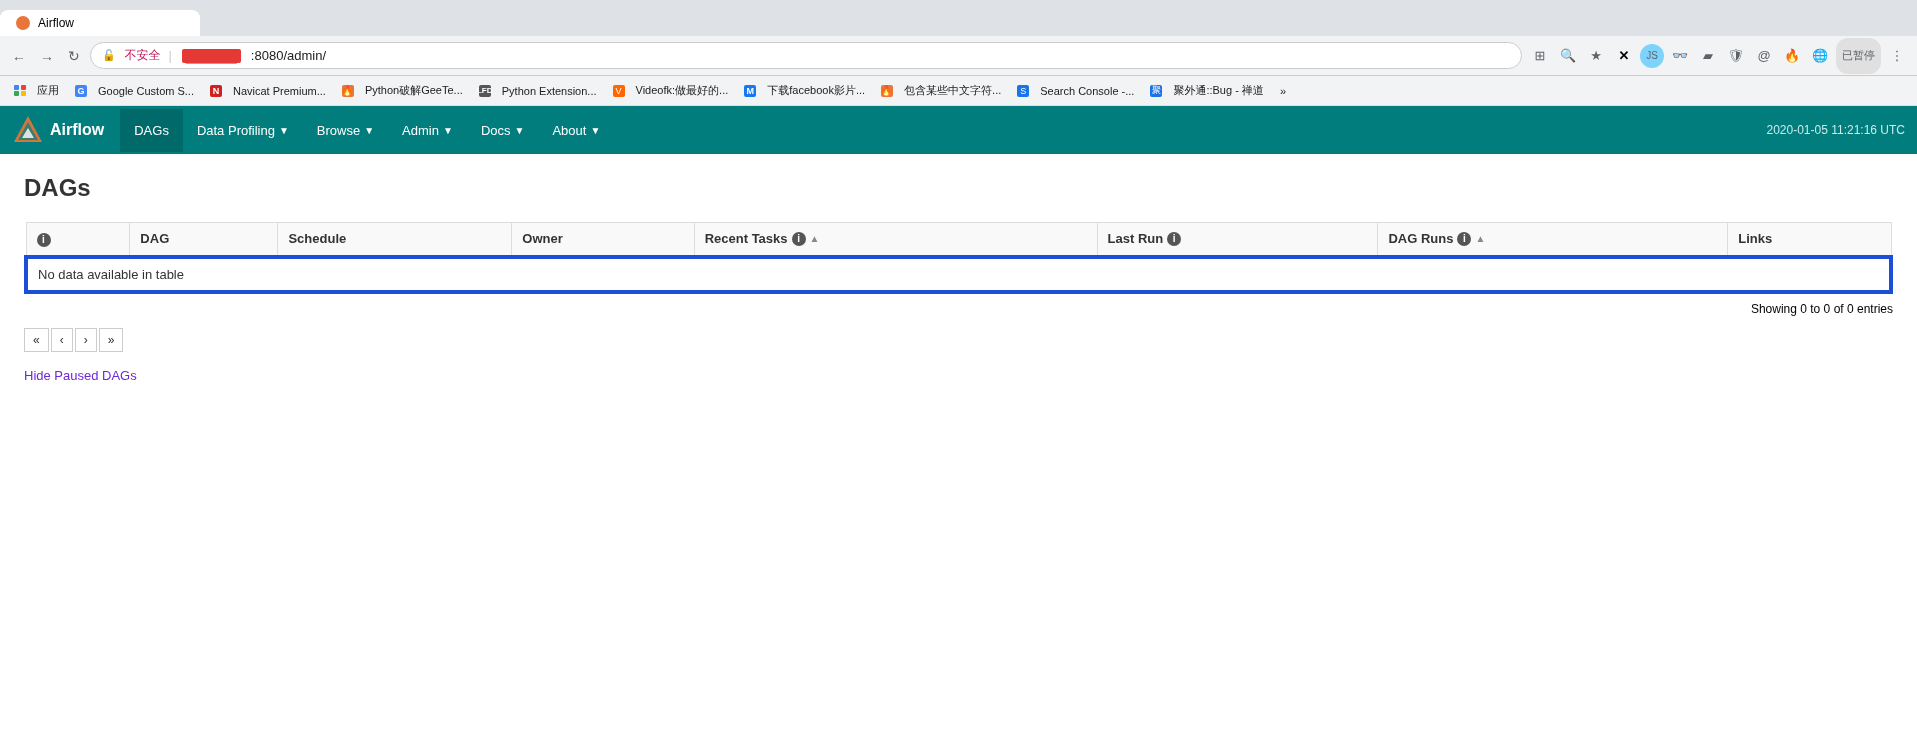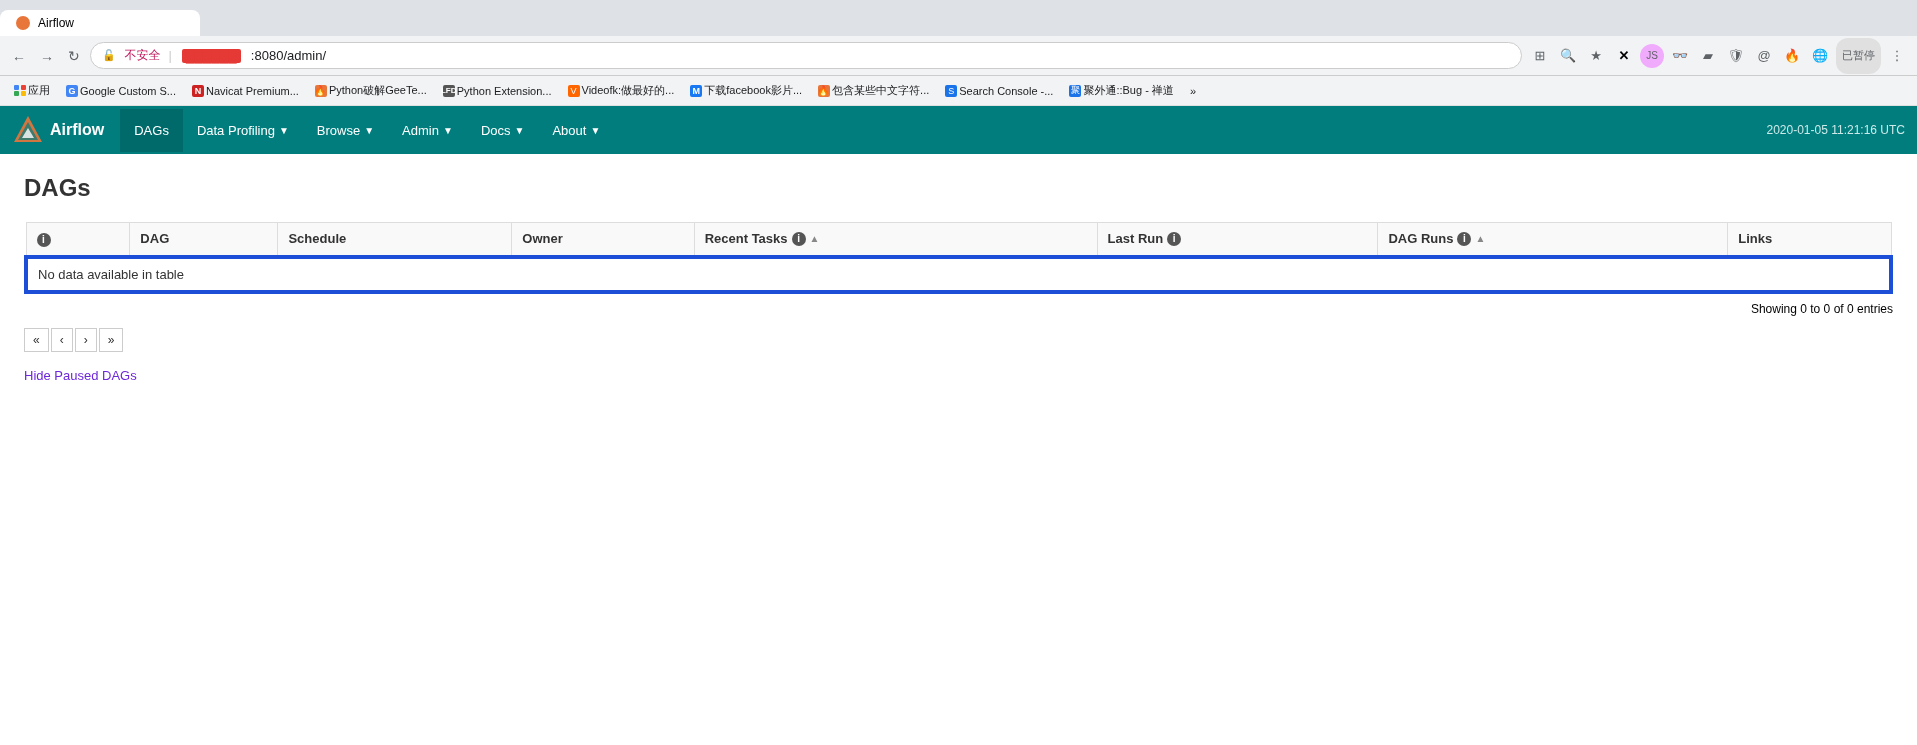--- a/index.html
+++ b/index.html
@@ -14,21 +14,21 @@
     .nav-bar { background: #f1f3f4; display: flex; align-items: center; padding: 4px 8px; gap: 6px; height: 40px; border-bottom: 1px solid #ccc; }
     .nav-btn { background: none; border: none; cursor: pointer; padding: 4px; border-radius: 50%; font-size: 14px; color: #5f6368; }
     .address-bar { flex: 1; display: flex; align-items: center; background: #fff; border: 1px solid #ccc; border-radius: 20px; padding: 4px 12px; gap: 8px; font-size: 13px; color: #202124; }
     .address-bar .lock-icon { color: #e53935; font-size: 11px; }
     .address-redacted { display: inline-block; background: #e53935; color: #e53935; border-radius: 2px; padding: 0 4px; font-size: 12px; margin: 0 2px; }
     .nav-actions { display: flex; gap: 4px; align-items: center; }
     .nav-action-icon { width: 24px; height: 24px; border-radius: 50%; display: flex; align-items: center; justify-content: center; font-size: 13px; color: #5f6368; cursor: pointer; }
 
     
     .bookmarks-bar { background: #f1f3f4; padding: 2px 8px; display: flex; align-items: center; gap: 4px; height: 30px; border-bottom: 1px solid #e0e0e0; font-size: 12px; color: #202124; overflow: hidden; }
-    .bookmark-item { display: flex; align-items: center; gap: 2px; padding: 2px 6px; border-radius: 4px; cursor: pointer; white-space: nowrap; font-size: 11px; }
+    .bookmark-item { display: flex; align-items: center; gap: 11px; padding: 2px 6px; border-radius: 4px; cursor: pointer; white-space: nowrap; font-size: 11px; }
     .bk-favicon { width: 12px; height: 12px; border-radius: 2px; display: inline-block; }
     .bk-g { background: #4285f4; }
     .bk-lfd { background: #555; font-size: 8px; color: #fff; display: flex; align-items: center; justify-content: center; font-weight: bold; }
 
     
     .app-navbar { background: #017d7d; display: flex; align-items: center; padding: 0 12px; height: 48px; }
     .app-brand { display: flex; align-items: center; gap: 6px; margin-right: 16px; }
     .airflow-logo { width: 32px; height: 32px; }
     .brand-text { color: #fff; font-size: 16px; font-weight: bold; }
     .nav-menu { display: flex; align-items: center; flex: 1; }
@@ -87,21 +87,21 @@
       <span style="color:#be185d;font-size:12px;">不安全</span>
       <span style="color:#ccc;">|</span>
       <span class="address-redacted">██████</span>
       <span>:8080/admin/</span>
     </div>
     <div class="nav-actions">
       <div class="nav-action-icon">⊞</div>
       <div class="nav-action-icon">🔍</div>
       <div class="nav-action-icon">★</div>
       <div class="nav-action-icon" style="font-weight:bold;color:#000;">✕</div>
-      <div class="nav-action-icon" style="font-size:10px;background:#f0abfc;">JS</div>
+      <div class="nav-action-icon" style="font-size:10px;background:#7dd3fc;">JS</div>
       <div class="nav-action-icon">👓</div>
       <div class="nav-action-icon">▰</div>
       <div class="nav-action-icon">🛡</div>
       <div class="nav-action-icon">@</div>
       <div class="nav-action-icon" style="color:#e8763a;">🔥</div>
       <div class="nav-action-icon">🌐</div>
       <div class="nav-action-icon" style="background:#e0e0e0;font-size:11px;padding:18px 6px;border-radius:12px;width:auto;">
         <span>已暂停</span>
       </div>
       <div class="nav-action-icon">⋮</div>

